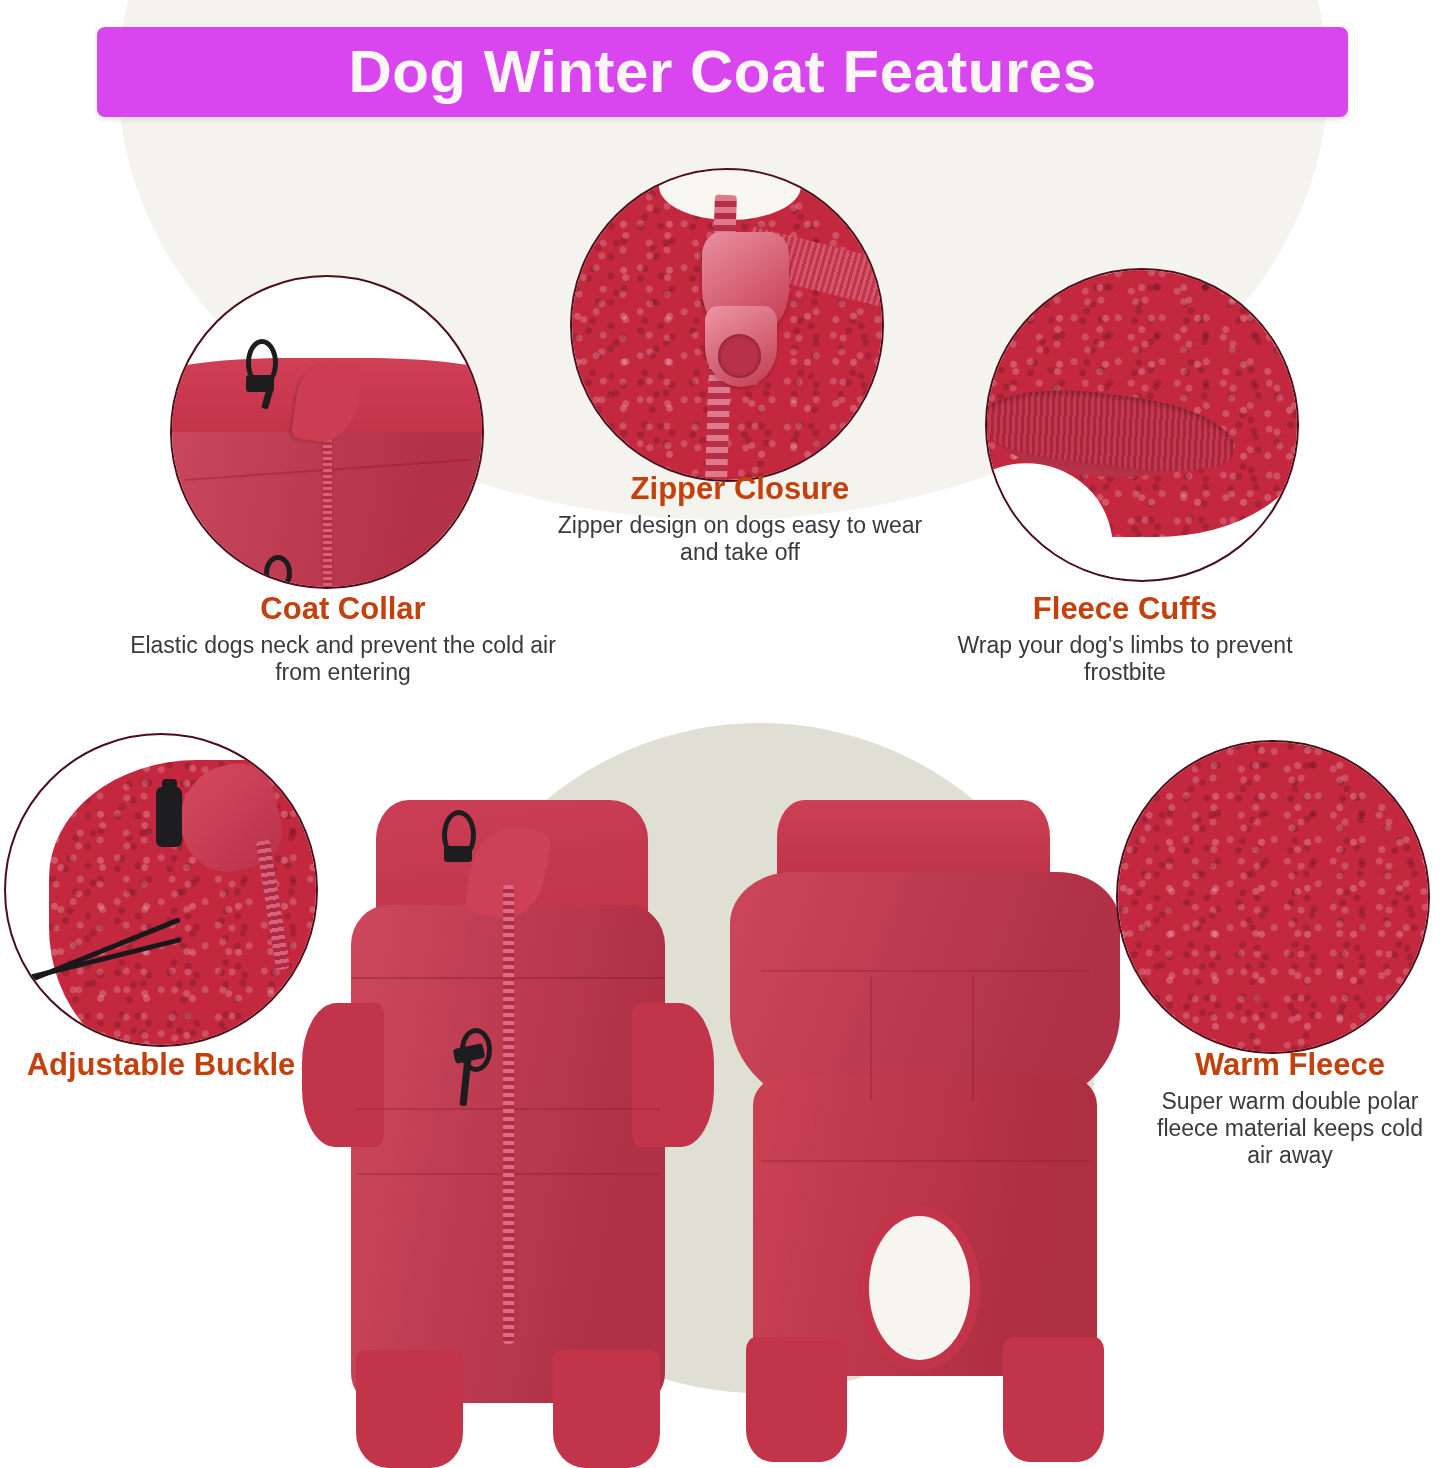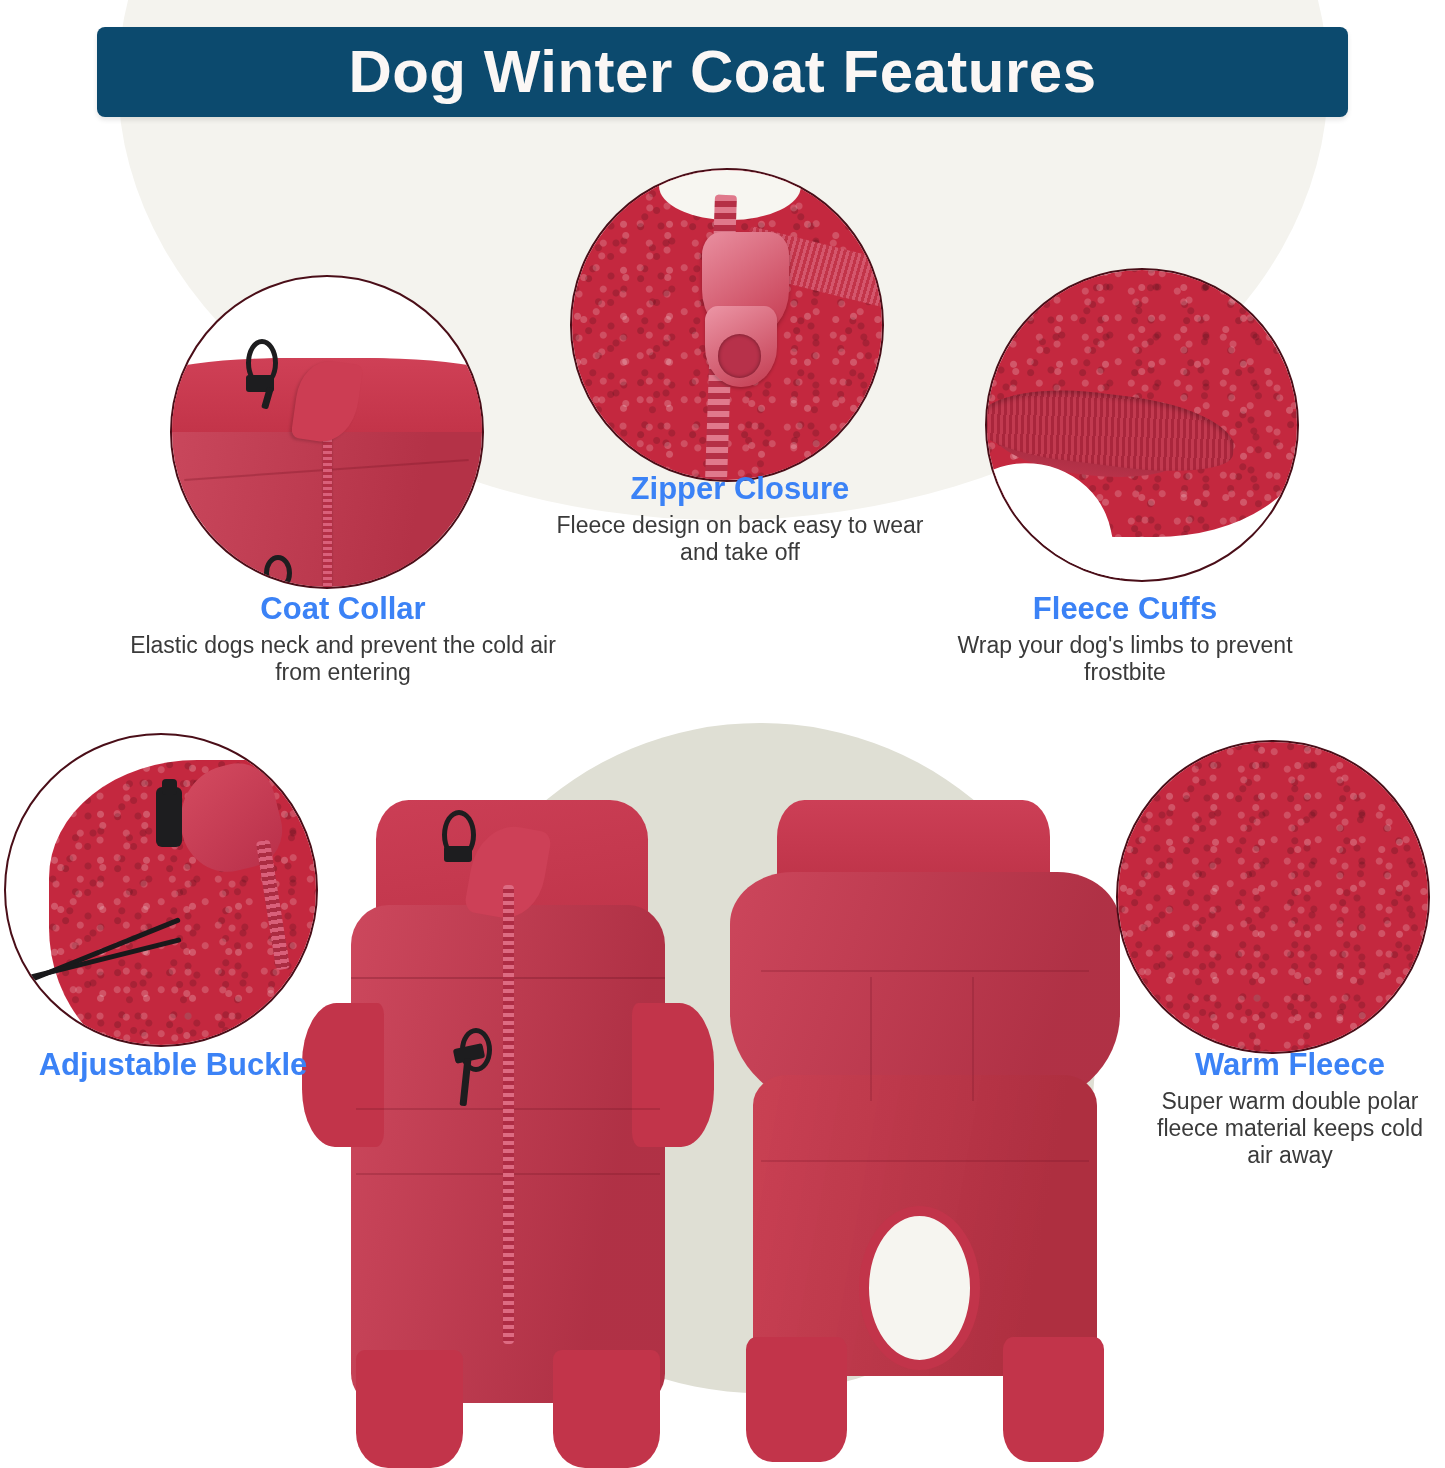--- a/index.html
+++ b/index.html
@@ -46,21 +46,21 @@
     z-index: 0;
   }
 
   
   .title-banner {
     position: absolute;
     left: 97px;
     top: 27px;
     width: 1251px;
     height: 90px;
-    background: #0c4a6e;
+    background: #d946ef;
     border-radius: 8px;
     display: flex;
     align-items: center;
     justify-content: center;
     z-index: 6;
     box-shadow: 0 3px 5px rgba(0,0,0,0.10);
   }
   .title-banner .title-text {
     color: #fbf7f5;
     font-size: 60px;
@@ -280,38 +280,38 @@
     border-radius: 3px;
     transform-origin: right center;
   }
 
   
   #circle-fleece { left: 1116px; top: 740px; width: 310px; height: 310px; }
 
   
   .feature-text { position: absolute; z-index: 4; text-align: center; }
   .feature-title {
-    color: #3b82f6;
+    color: #c2410c;
     font-weight: bold;
     font-size: 31px;
     line-height: 1.1;
     margin: 0 0 6px 0;
     white-space: nowrap;
   }
   .feature-desc {
     color: #3a3a3a;
     font-size: 23px;
     line-height: 1.18;
     margin: 0;
   }
 
   #text-collar  { left: 118px;  top: 592px;  width: 450px; }
   #text-zipper  { left: 540px;  top: 472px;  width: 400px; }
   #text-cuffs   { left: 955px;  top: 592px;  width: 340px; }
-  #text-buckle  { left: 12px;    top: 1048px; width: 322px; }
+  #text-buckle  { left: 0px;    top: 1048px; width: 322px; }
   #text-fleece  { left: 1145px; top: 1048px; width: 290px; }
 
   
   .product { position: absolute; z-index: 2; }
 
   
   #product-front { left: 302px; top: 800px; width: 412px; height: 655px; }
   .pf-collar {
     position: absolute;
     left: 18%; top: 0;
@@ -517,21 +517,21 @@
     <div class="pb-leg right"></div>
   </div>
 
   <div class="feature-text" id="text-collar">
     <p class="feature-title">Coat Collar</p>
     <p class="feature-desc">Elastic dogs neck and prevent the cold air from entering</p>
   </div>
 
   <div class="feature-text" id="text-zipper">
     <p class="feature-title">Zipper Closure</p>
-    <p class="feature-desc">Fleece design on back easy to wear and take off</p>
+    <p class="feature-desc">Zipper design on dogs easy to wear and take off</p>
   </div>
 
   <div class="feature-text" id="text-cuffs">
     <p class="feature-title">Fleece Cuffs</p>
     <p class="feature-desc">Wrap your dog's limbs to prevent frostbite</p>
   </div>
 
   <div class="feature-text" id="text-buckle">
     <p class="feature-title">Adjustable Buckle</p>
   </div>

